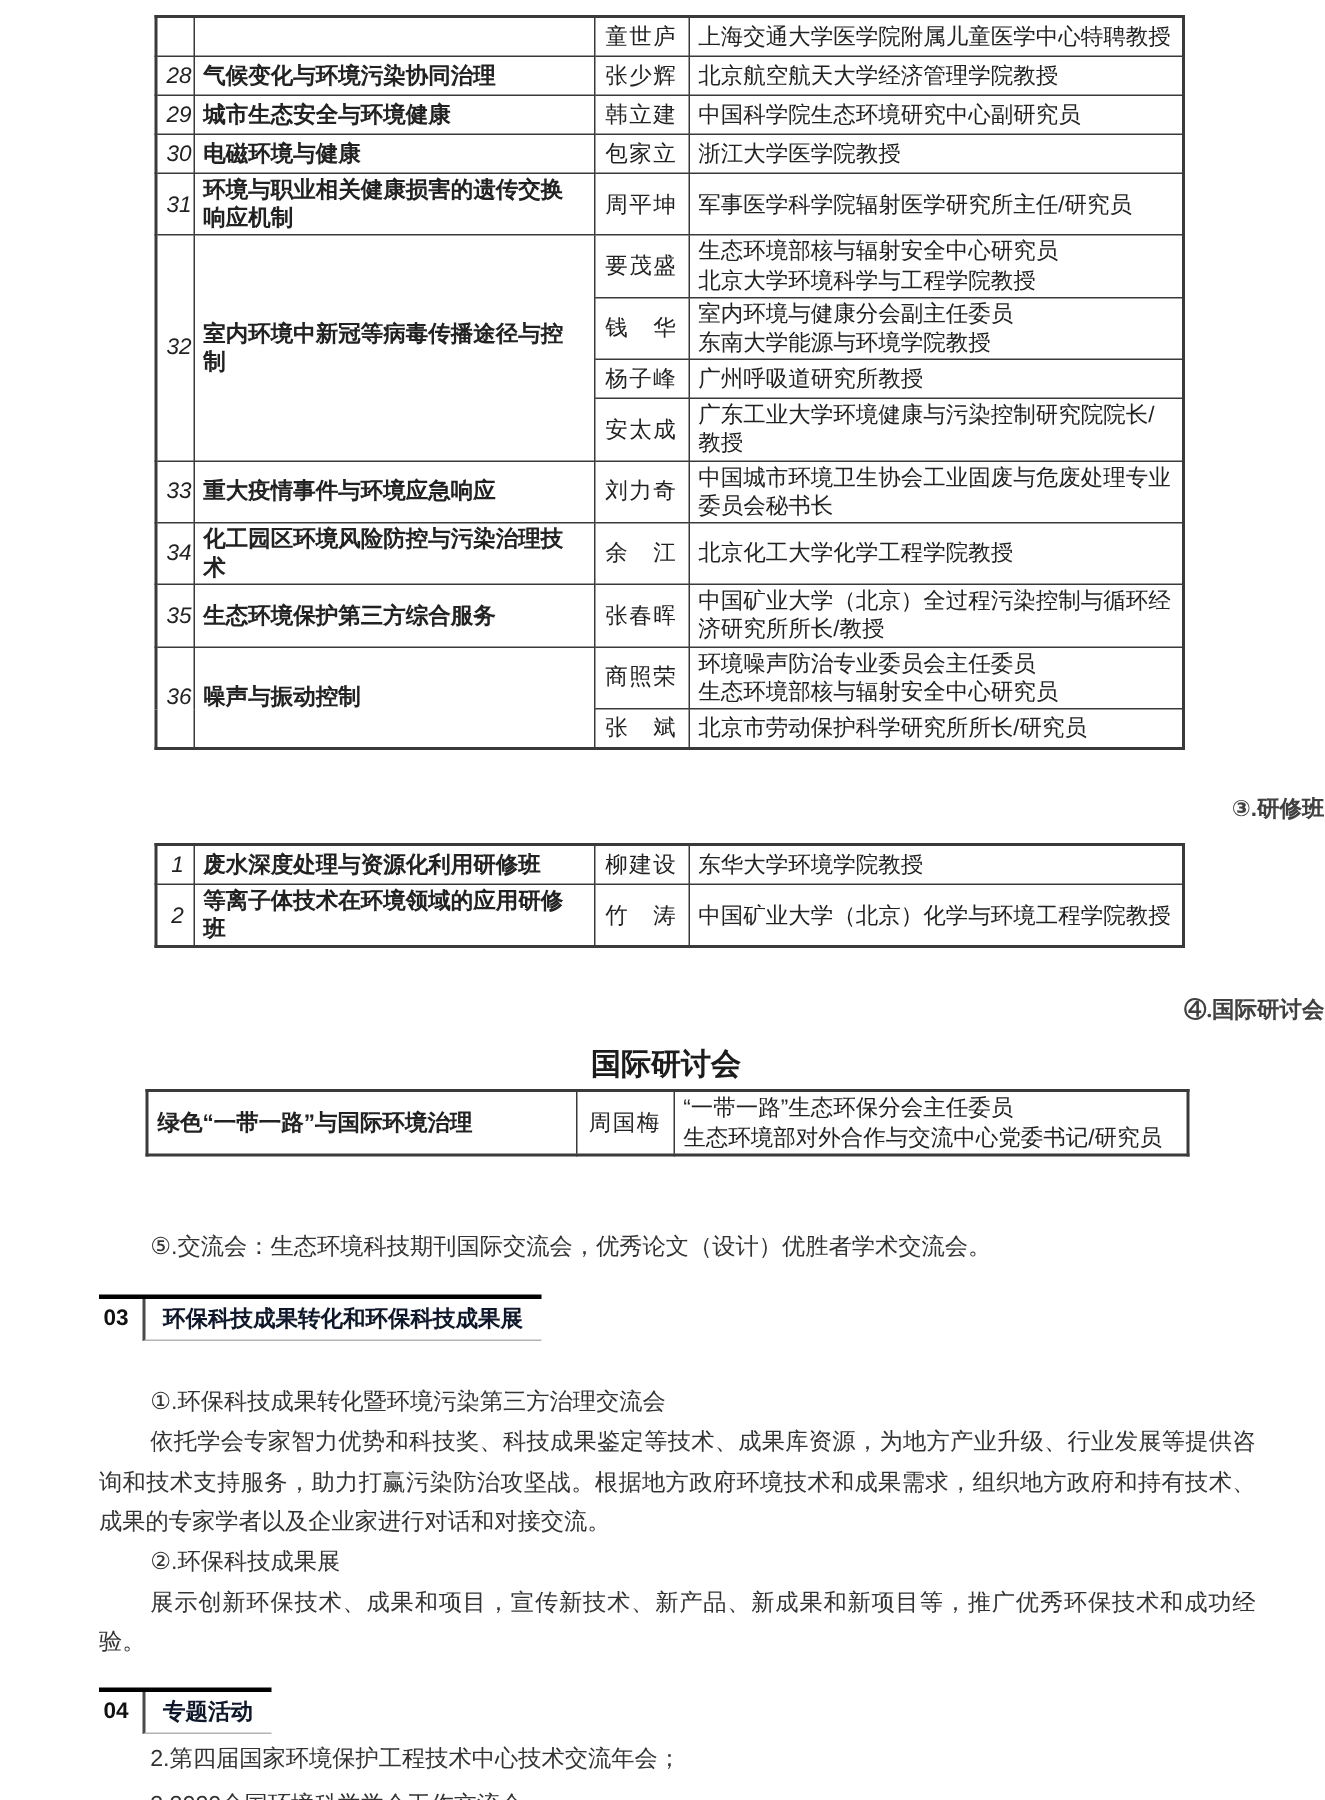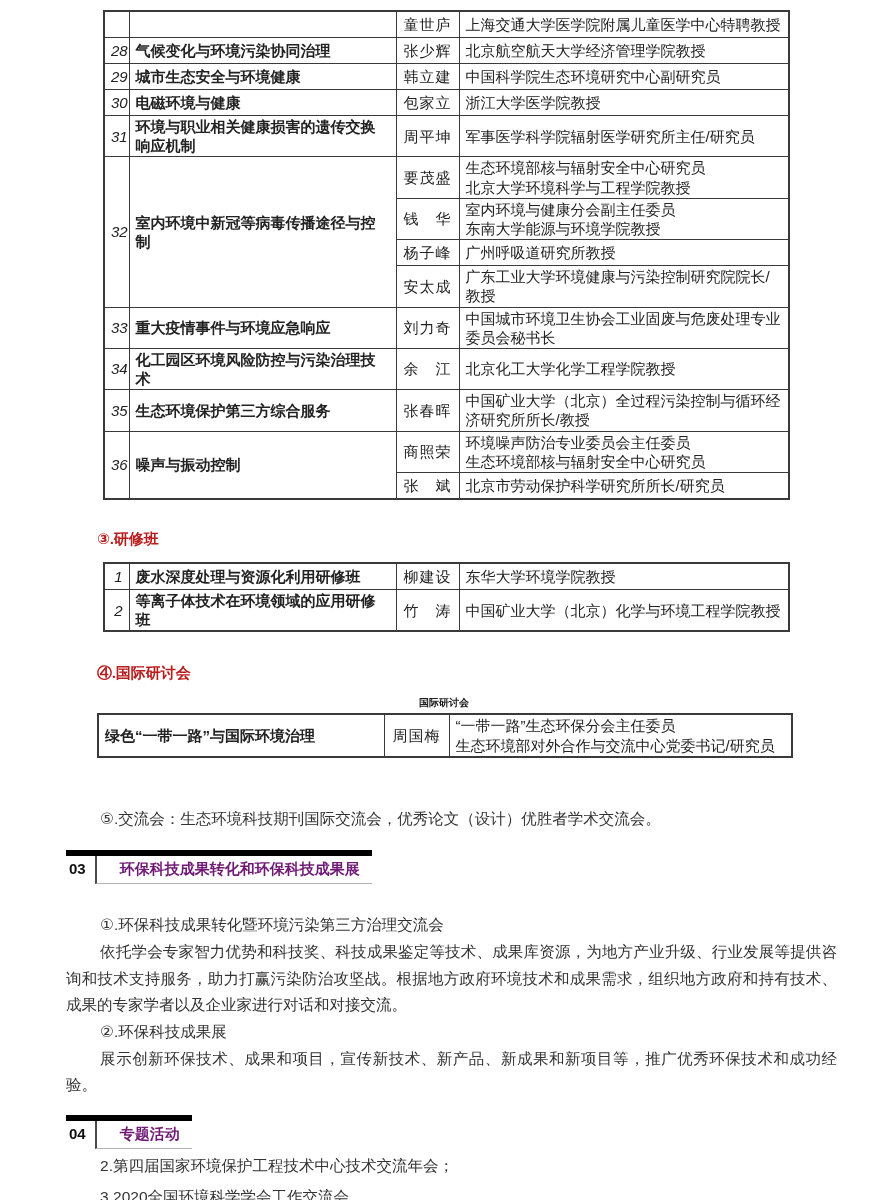--- a/index.html
+++ b/index.html
@@ -16,35 +16,35 @@
   }
   table.main, table.seminar { margin-left:103px; width:685px; }
   table.intl { margin-left:97px; width:694px; }
   td.no    { text-align:right; padding:1px 2px; font-size:13px;font-style:italic; }
   td.topic { font-weight:700; font-size:13.5px; color:#1c1c1c; }
   td.name  { text-align:center; letter-spacing:1px; }
   td.aff   { white-space:pre-line; font-size:12.8px; }
   tr.h1 > td { height:23px; }
   tr.h2 > td { height:35px; }
   
-  .circle-label { margin:30px 0 13px 97px; font-size:15px; font-weight:600; color:#b91c1c; }
-  .intl-title { width:694px; margin:10px 0 3px 97px; text-align:center; font-size:10px; font-weight:bold; color:#1c1c1c; }
+  .circle-label { margin:30px 0 13px 97px; font-size:15px; font-weight:600; color:#404040;text-align:right; }
+  .intl-title { width:694px; margin:10px 0 3px 97px; text-align:center; font-size:20px; font-weight:bold; color:#1c1c1c; }
   .para {
     margin:0 46px 0 66px; font-size:15.5px; line-height:1.72; text-align:justify;
     text-indent:2.2em; color:#333;
   }
   .mt-big { margin-top:48px; }
   .mt-med { margin-top:28px; }
   .mt-sm  { margin-top:4px; }
   
   .sec-head-wrap { margin:18px 0 0 66px; }
-  .sec-head { display:inline-flex; align-items:stretch; border-top:6px solid #000000; }
+  .sec-head { display:inline-flex; align-items:stretch; border-top:3px solid #000000; }
   .sec-num { font-weight:bold; font-size:15px; color:#111; padding:4px 9px 4px 3px; }
   .sec-title {
-    font-weight:bold; font-size:15px; color:#701a75; padding:4px 12px 4px 23px;
+    font-weight:bold; font-size:15px; color:#0f172a; padding:4px 12px 4px 12px;
     border-left:2px solid #4a4a4a; border-bottom:1px solid #b3b3b3;
   }
 </style>
 </head>
 <body>
 
 <div class="page">
 
   <table class="doc main">
     <colgroup>

